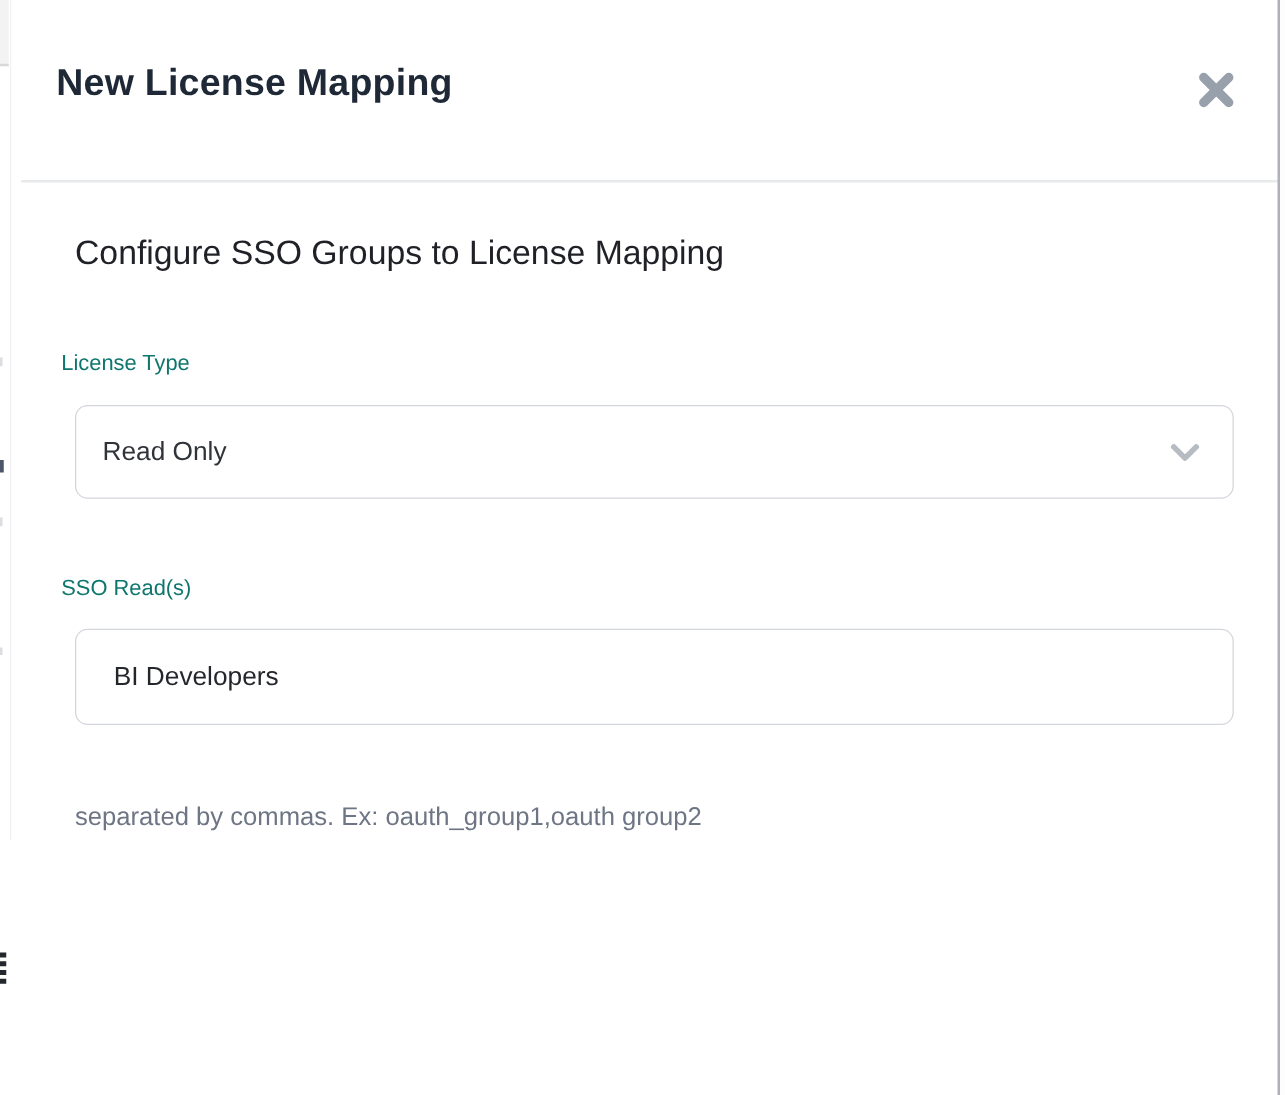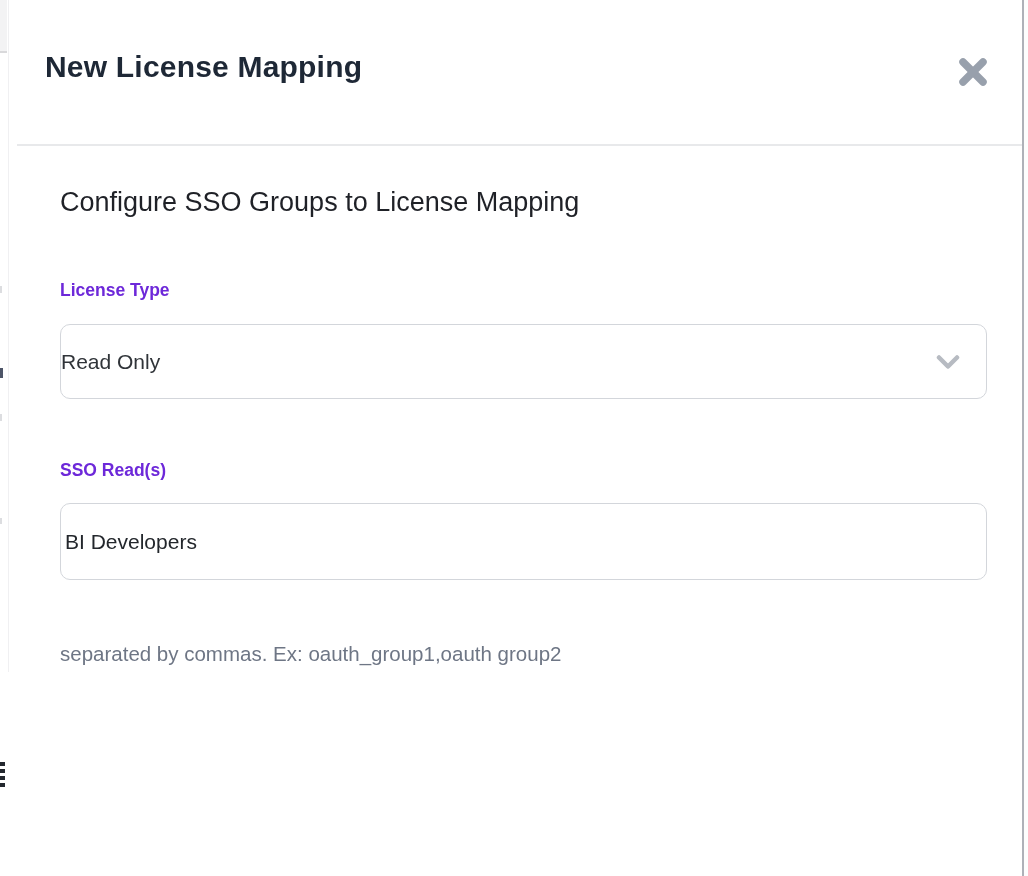--- a/index.html
+++ b/index.html
@@ -45,44 +45,44 @@
     position: absolute; left: 8px; top: 144px; width: 1014px; height: 2px;
     background: #e8e9eb;
   }
 
   .modal-heading {
     position: absolute; left: 51px; top: 187px;
     font-size: 27px; font-weight: 400; color: #1f2127;
   }
 
   .field-label {
-    position: absolute; left: 51px;
-    font-size: 17.5px; font-weight: 700; color: #6d28d9;
+    position: absolute; left: 40px;
+    font-size: 17.5px; font-weight: 400; color: #0f766e;
   }
   .label-license { top: 280px; }
   .label-sso { top: 460px; }
 
   .select-box {
     position: absolute; left: 51px; top: 324px; width: 927px; height: 75px;
     background: #ffffff;
     border: 1.5px solid #d3d6db; border-radius: 10px;
     display: flex; align-items: center;
-    cursor: pointer;
+    padding-left: 21px; cursor: pointer;
   }
   .select-value { font-size: 21px; color: #303439; }
   .select-chevron {
     position: absolute; right: 26px; top: 50%; transform: translateY(-50%);
     width: 24px; height: 15px; display: block;
   }
 
   .text-input {
     position: absolute; left: 51px; top: 503px; width: 927px; height: 77px;
     background: #ffffff;
     border: 1.5px solid #d3d6db; border-radius: 10px;
-    padding-left: 4px;
+    padding-left: 30px;
     font-family: "Liberation Sans", sans-serif;
     font-size: 21px; color: #23272c;
     outline: none;
   }
 
   .helper-line {
     position: absolute; left: 51px;
     font-size: 20.5px; color: #6e7685;
   }
   .helper-1 { top: 602px; }

